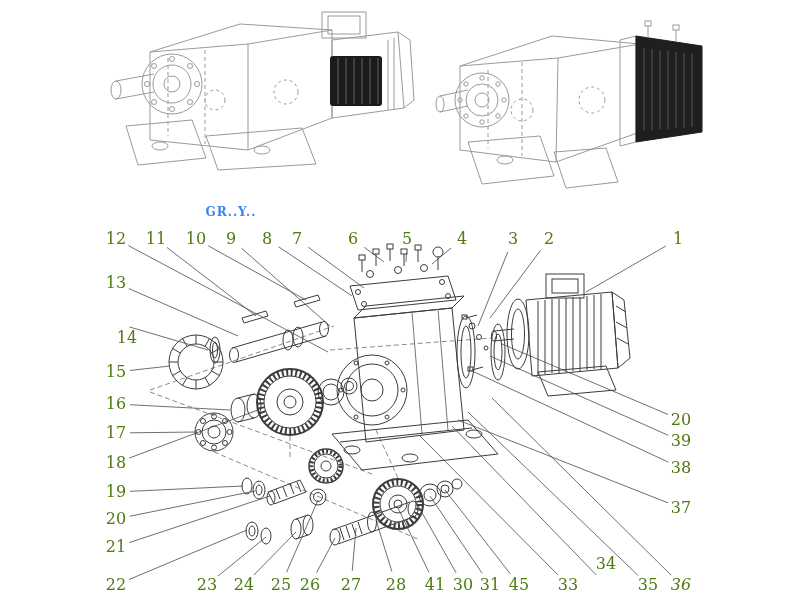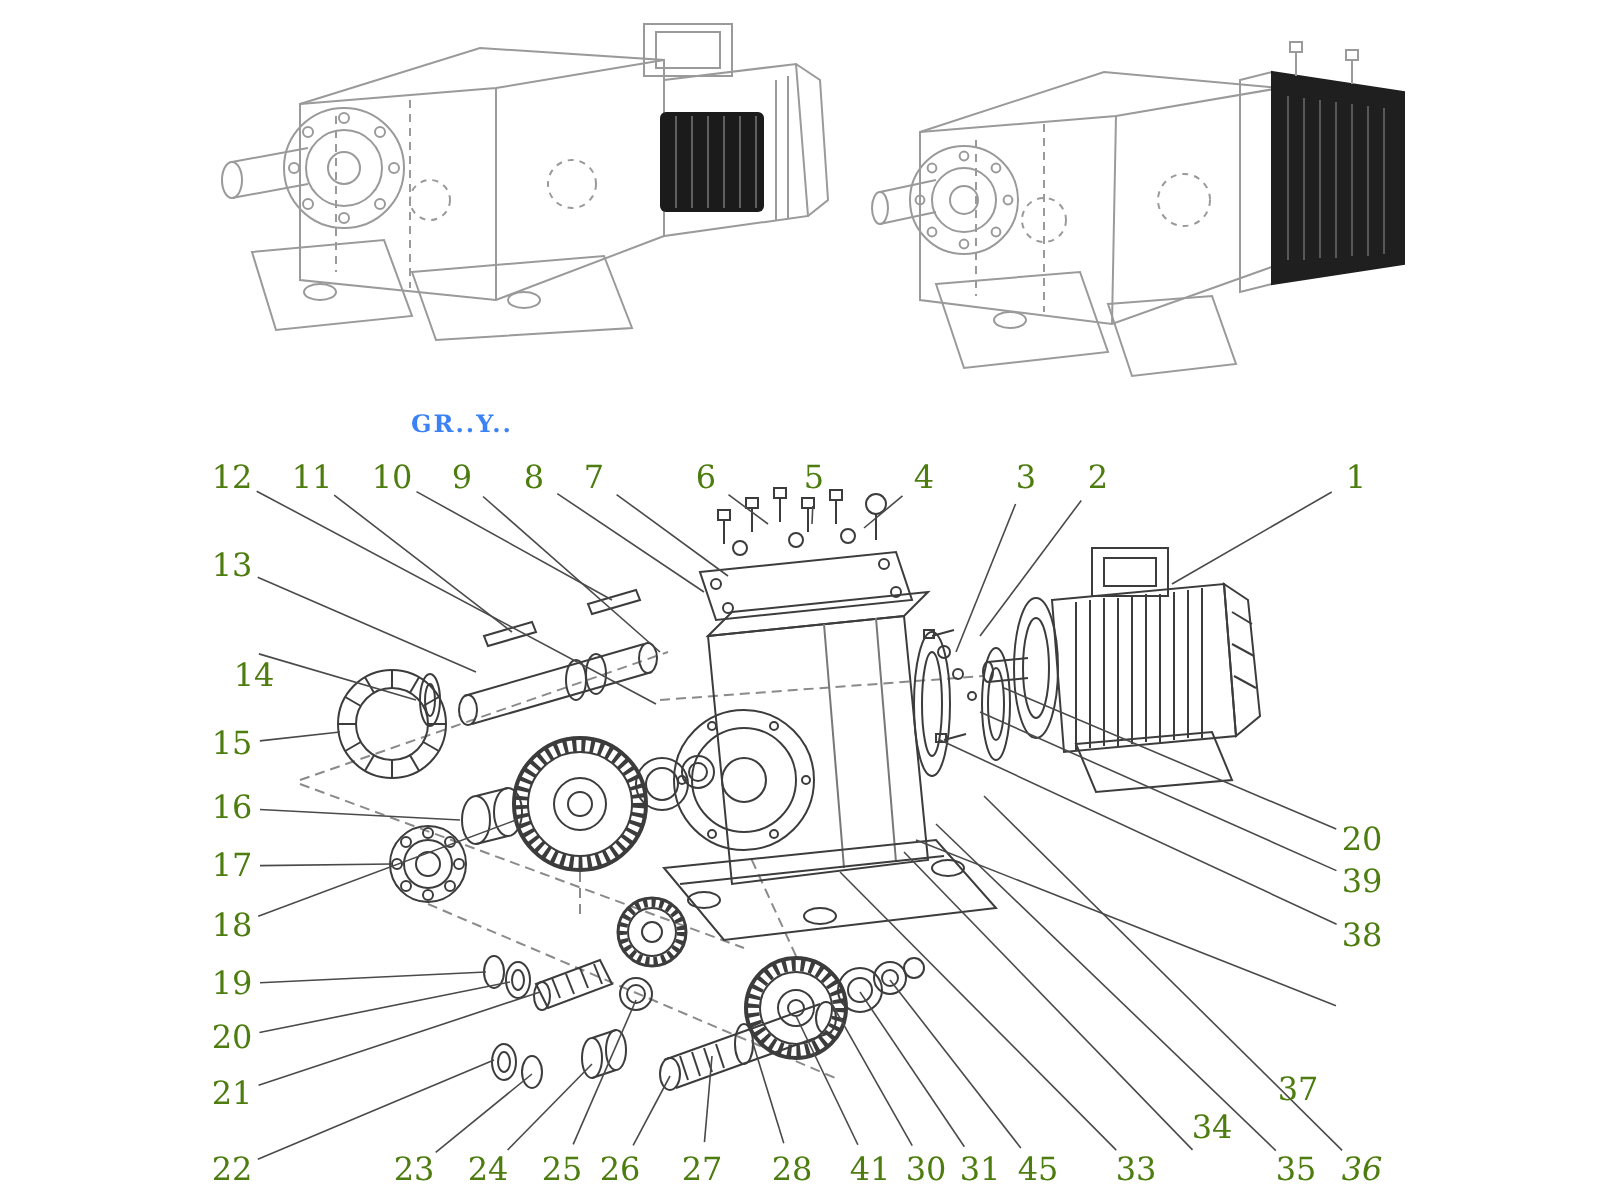--- a/index.html
+++ b/index.html
@@ -427,17 +427,17 @@
     <div class="callout" style="left: 351px; top: 585px;">27</div>
     <div class="callout" style="left: 396px; top: 585px;">28</div>
     <div class="callout" style="left: 435px; top: 585px;">41</div>
     <div class="callout" style="left: 463px; top: 585px;">30</div>
     <div class="callout" style="left: 490px; top: 585px;">31</div>
     <div class="callout" style="left: 519px; top: 585px;">45</div>
     <div class="callout" style="left: 568px; top: 585px;">33</div>
     <div class="callout" style="left: 606px; top: 564px;">34</div>
     <div class="callout" style="left: 648px; top: 585px;">35</div>
     <div class="callout" style="left: 681px; top: 585px; font-style: italic;">36</div>
-    <div class="callout" style="left: 649px; top: 508px; margin-top: 37px;">37</div>
+    <div class="callout" style="left: 681px; top: 508px;">37</div>
     <div class="callout" style="left: 681px; top: 468px;">38</div>
     <div class="callout" style="left: 681px; top: 441px;">39</div>
     <div class="callout" style="left: 681px; top: 420px;">20</div>
   </div>
 
 </body></html>

